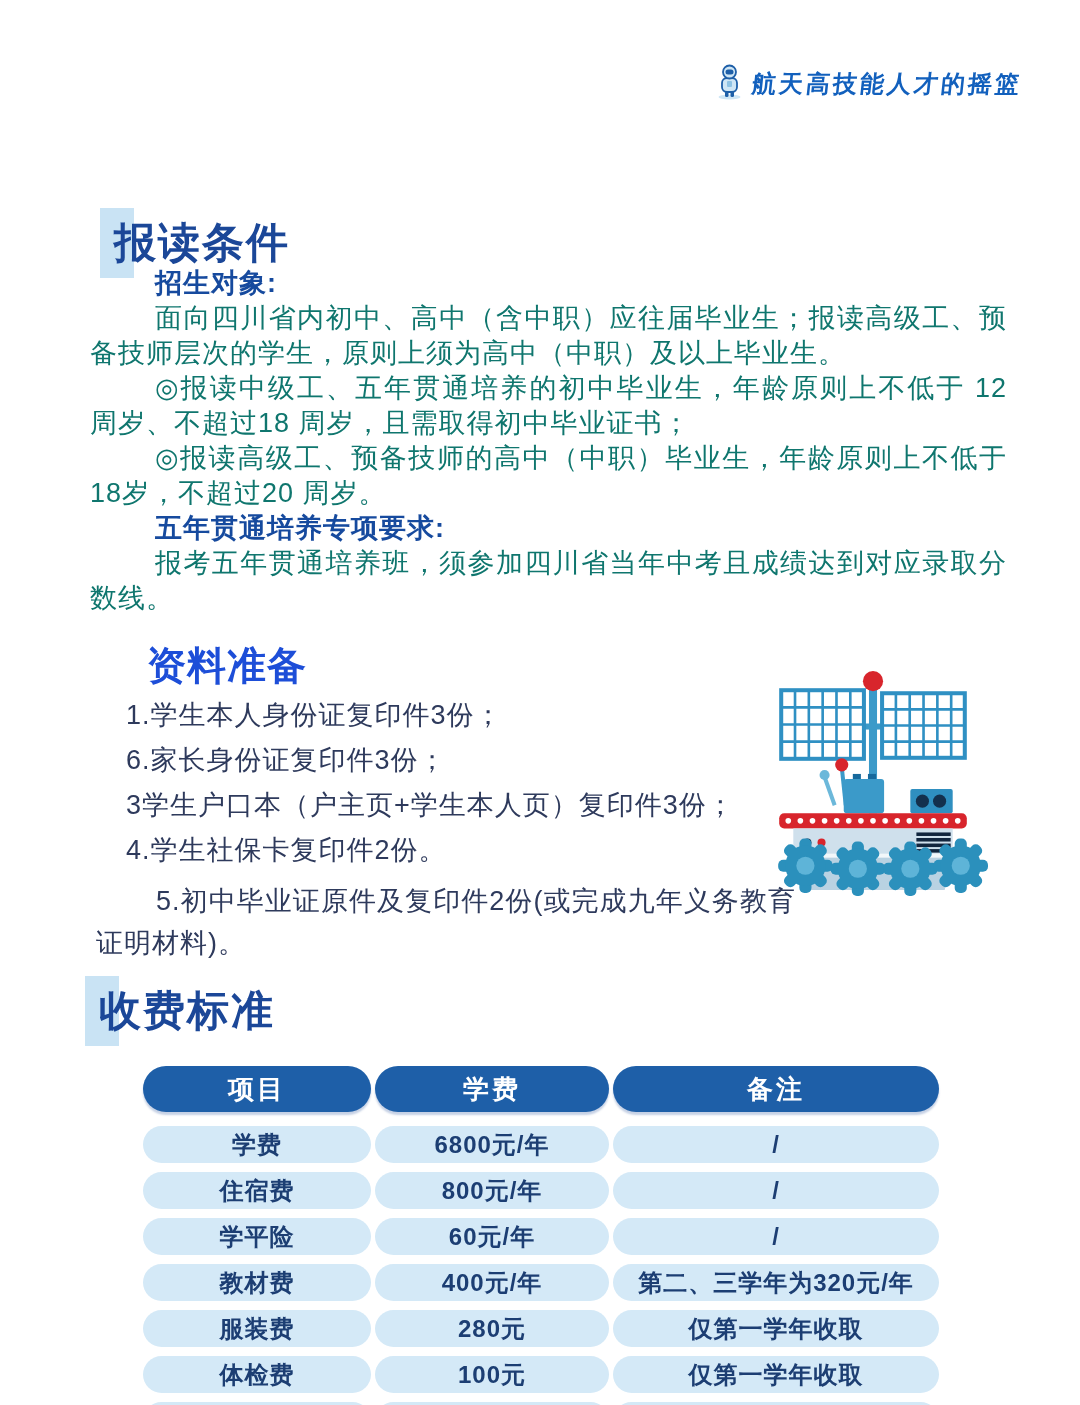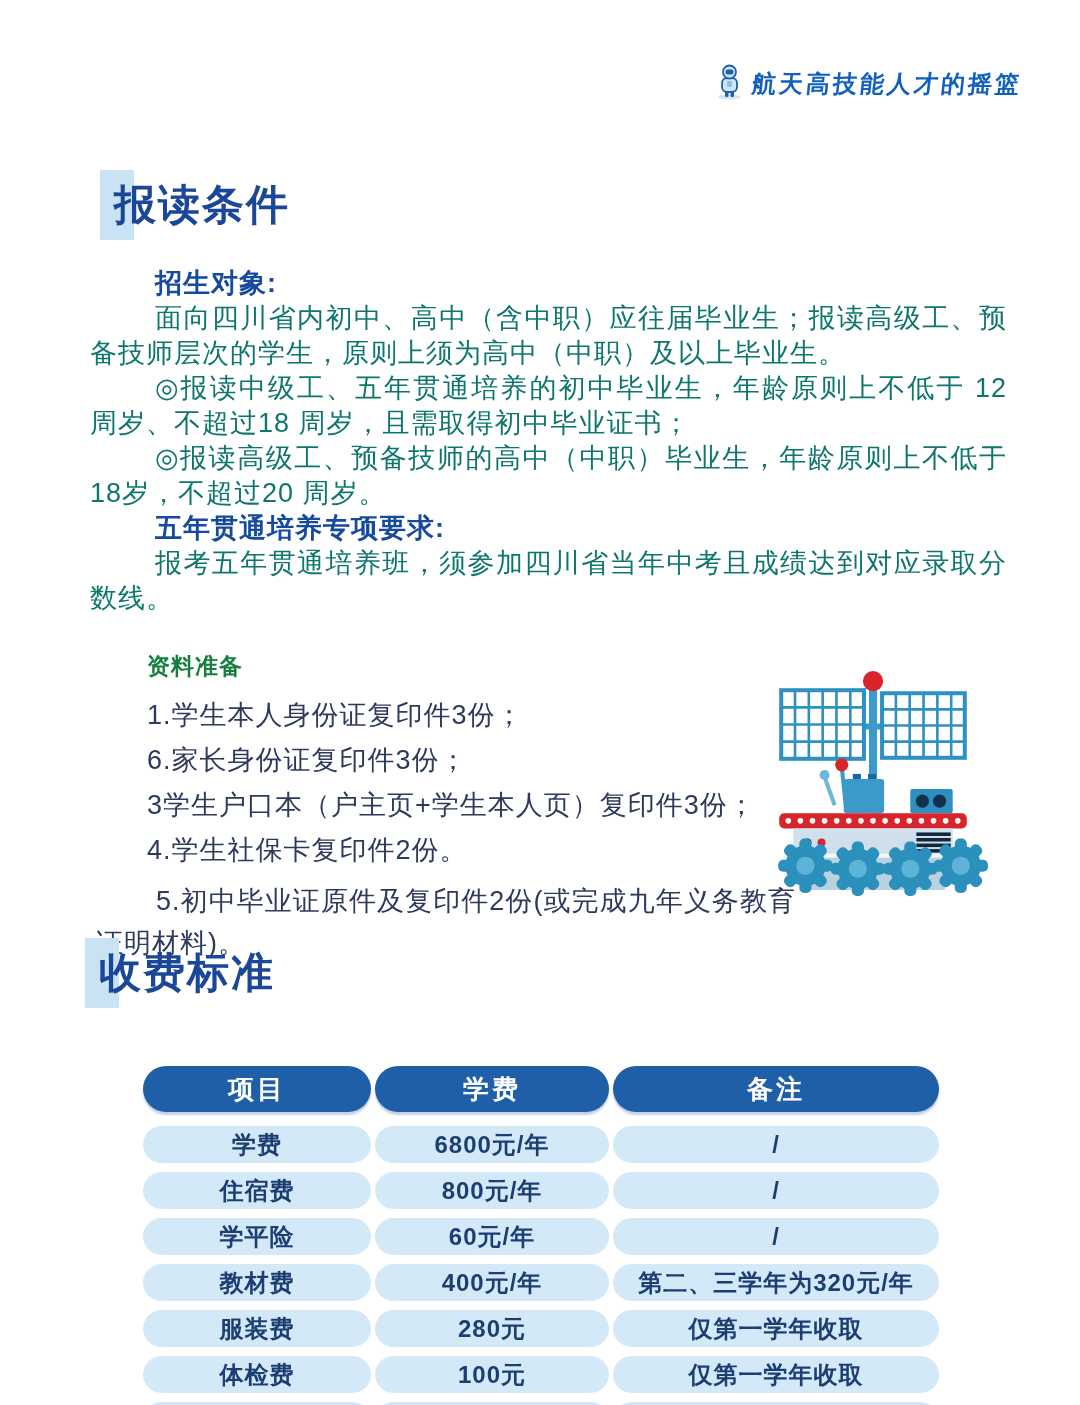--- a/index.html
+++ b/index.html
@@ -16,21 +16,21 @@
     position:absolute; top:64px; right:58px;
     display:flex; align-items:center; gap:9px;
   }
   .brand-text {
     font-size:24px; font-weight:bold; color:#1260bd;
     letter-spacing:3px; transform:skewX(-6deg);
     white-space:nowrap;
   }
 
   
-  .heading { position:absolute; }
+  .heading { position:absolute;margin-top:38px; }
   .heading .hl {
     position:absolute; left:0; top:-8px; width:34px; height:70px;
     background:#c9e3f4;
   }
   .heading h1 {
     position:relative; padding-left:14px;
     font-size:42px; line-height:54px; font-weight:800; color:#1b4798;
     letter-spacing:2px; white-space:nowrap;
   }
 
@@ -43,25 +43,25 @@
     color:#0f766e; letter-spacing:1px;
   }
   .conditions-body p.lbl {
     font-weight:bold; color:#164a9e; text-indent:65px; text-align:left;
   }
   .conditions-body p.ind { text-indent:65px; }
 
   
   .materials { position:absolute; left:95px; top:646px; width:700px; }
   .materials h2 {
-    margin-left:52px; font-size:23px; line-height:40px;
-    font-weight:800; color:#15803d; letter-spacing:1px;
+    margin-left:52px; font-size:39px; line-height:40px;
+    font-weight:800; color:#1d4ed8; letter-spacing:1px;
   }
   .materials .item {
-    margin-left:52px; margin-top:14px;
+    margin-left:31px; margin-top:14px;
     font-size:27px; line-height:31px; letter-spacing:1px; color:#2e3a5c;
   }
   .materials .item.wrap {
     margin-left:1px; text-indent:60px; width:700px;
     line-height:42px; text-align:justify;
   }
 
   
   .rover { position:absolute; left:756px; top:666px; width:234px; height:230px; }
 

